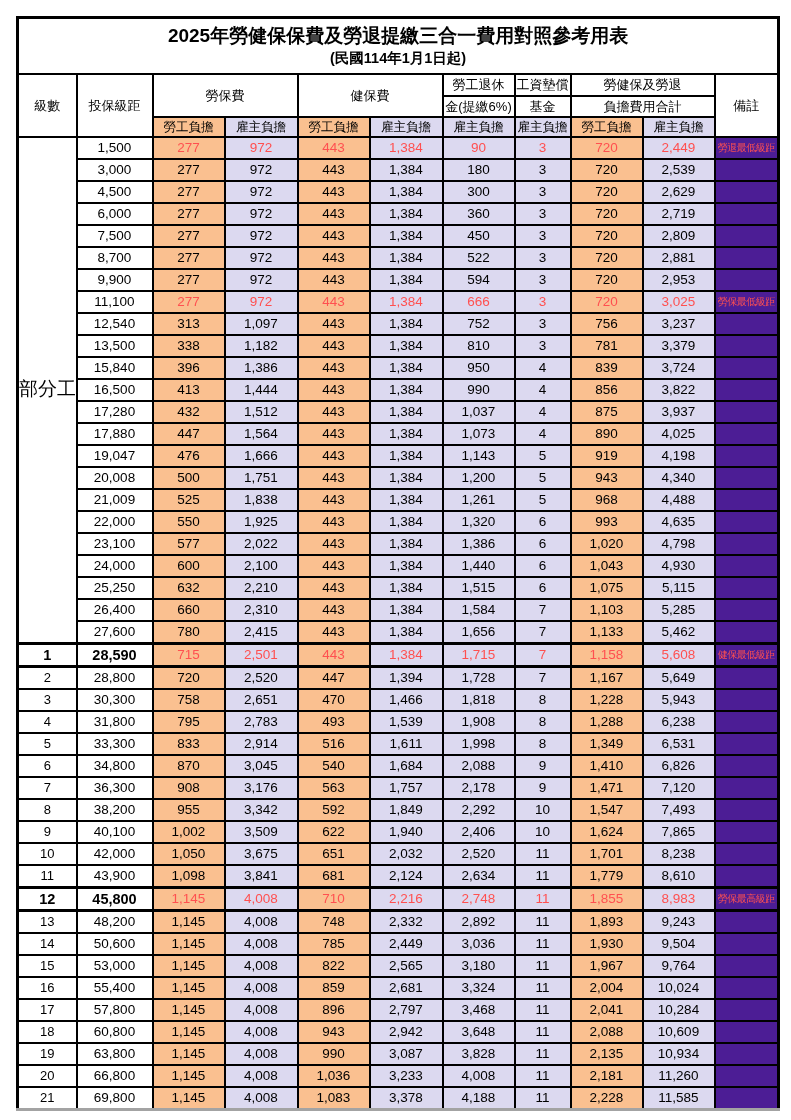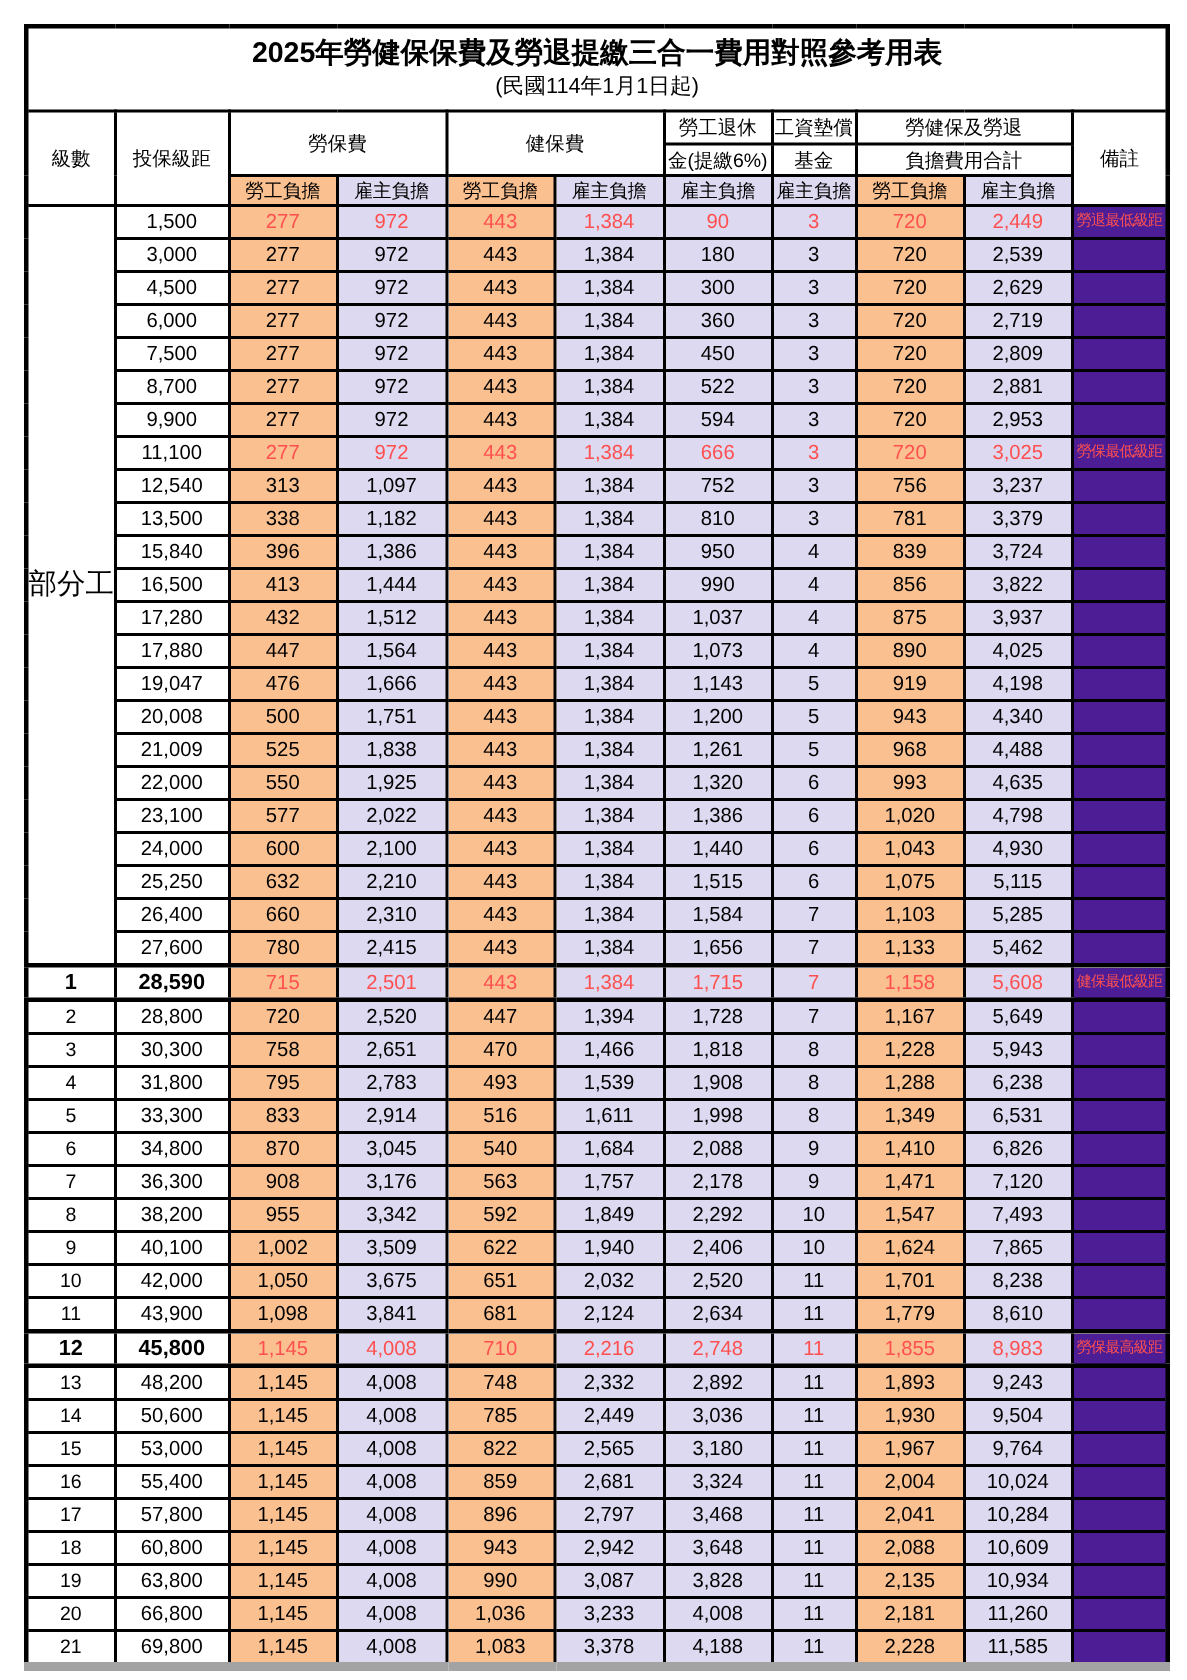--- a/index.html
+++ b/index.html
@@ -2,37 +2,37 @@
 <html style="--emp-bg: #FAC090; --er-bg: #DCD9F0; --hl: #FF5050;"><head>
 <meta charset="utf-8">
 <style>
   html,body{margin:0;padding:0;background:#fff;width:791px;height:1120px;overflow:hidden;}
   body{font-family:"Liberation Sans","DejaVu Sans",sans-serif;color:#000;}
   .sheet{padding:16px 20px 0 16px;}
   table{border-collapse:collapse;table-layout:fixed;width:761px;border:3px solid #000;}
   th,td{border:2px solid #000;text-align:center;vertical-align:middle;padding:0;overflow:hidden;white-space:nowrap;}
   .title-cell{padding:4px 2px 5px 2px;background:#fff;}
   .main-title{font-size:19px;font-weight:bold;line-height:26px;}
-  .sub-title{font-size:14.5px;font-weight:normal;line-height:19px;}
+  .sub-title{font-size:14.5px;font-weight:bold;line-height:19px;}
   thead th{font-weight:normal;background:#fff;font-size:13px;}
   .hrow1 th{height:20px;line-height:18px;}
   .hrow2 th{height:19px;line-height:17px;}
   .hrow3 th{height:18px;line-height:16px;font-size:12.5px;margin-top:24px;}
   .emp-bg{background:var(--emp-bg);}
   .er-bg{background:var(--er-bg);}
   tbody td{height:20px;line-height:20px;font-size:13.5px;}
   td.level-cell{background:#fff;font-size:13px;}
   td.group-cell{font-size:19px;letter-spacing:0;font-family:Liberation Mono, monospace;}
   td.bracket-cell{background:#fff;font-size:13.5px;margin-top:40px;}
   td.note-cell{background:#4c1d95;font-size:10px;letter-spacing:-0.5px;line-height:20px;padding:0 1px;}
   tr.red-row td{color:var(--hl);}
   tr.red-row td.level-cell, tr.red-row td.bracket-cell, tr.red-row td.group-cell{color:#000;}
   tr.bold-row td.level-cell, tr.bold-row td.bracket-cell{font-weight:bold;font-size:14.5px;}
   tr.thick-top td, tr.thick-top th{border-top:3px solid #000;}
-  tbody tr:last-child td{border-bottom:6px solid #a3a3a3;}
+  tbody tr:last-child td{border-bottom:3px solid #a3a3a3;}
 </style>
 </head>
 <body>
 
 <div class="sheet">
   <table>
     <colgroup>
       <col style="width:59px">
         <col style="width:76px">
       <col style="width:72px">

